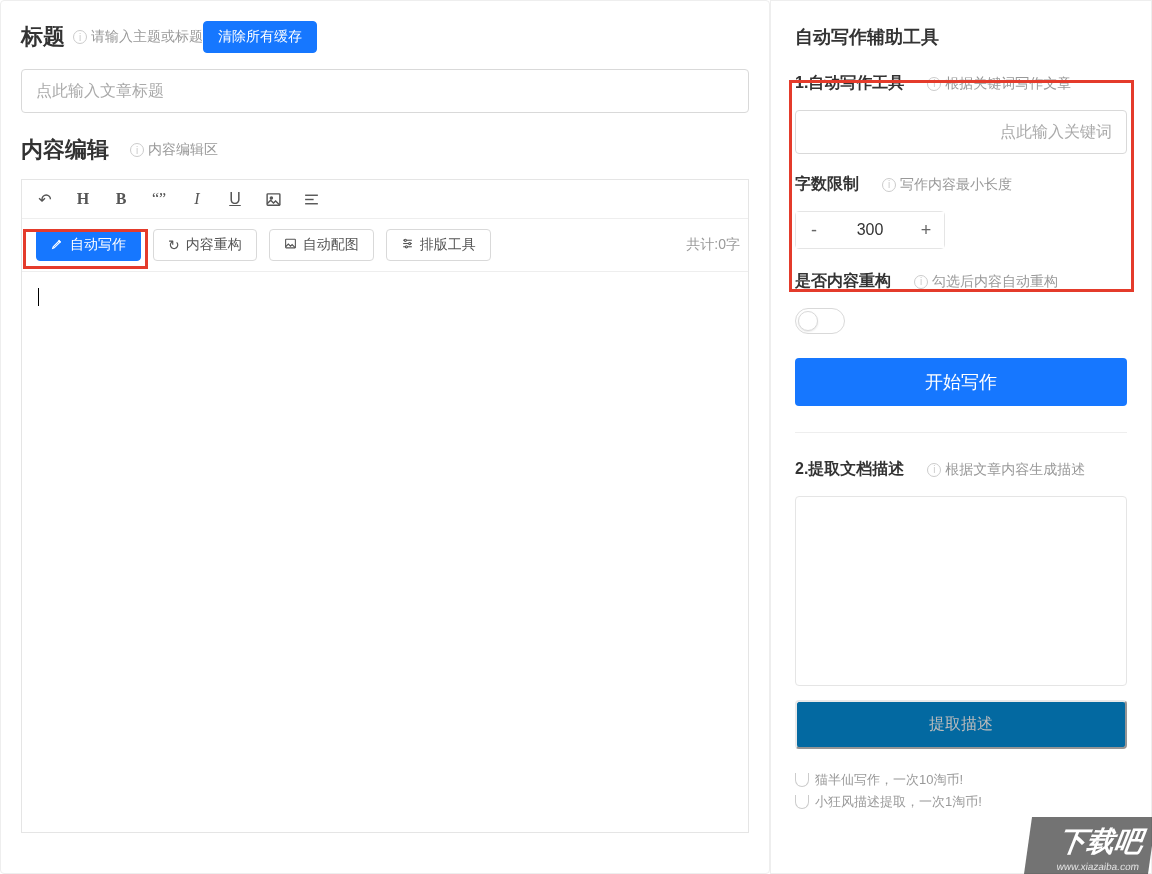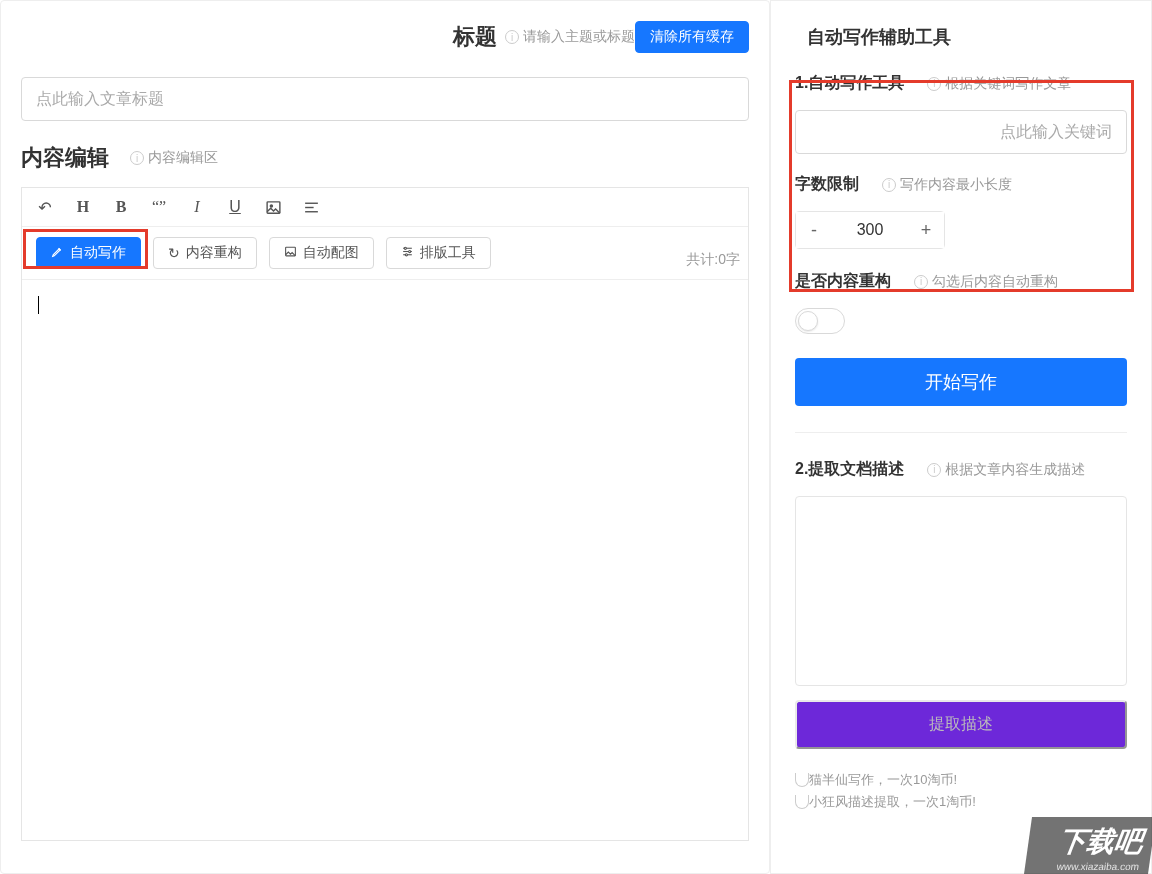--- a/index.html
+++ b/index.html
@@ -21,68 +21,68 @@
     border-left: 1px solid #eee;
     border-bottom: 1px solid #eee;
     border-radius: 4px;
     margin: 0;
   }
   .side {
     flex: 1;
     padding: 20px 24px 20px 24px;
     border: 1px solid #eee;
   }
-  .heading-row { display:flex; align-items:center; justify-content:flex-end; margin-bottom: 24px; }
+  .heading-row { display:flex; align-items:center; justify-content:flex-start; margin-bottom: 16px; }
   .heading { font-size: 22px; font-weight: 700; color: #333; display:flex; align-items:center; gap:8px;}
   .hint { color:#999; font-size: 14px; font-weight:400; display:flex; align-items:center; gap:4px;}
   .info-icon { width:14px; height:14px; border:1px solid #ccc; border-radius:50%; display:inline-flex; align-items:center; justify-content:center; font-size:10px; color:#ccc; }
   .btn {
     display:inline-flex; align-items:center; justify-content:center;
     border:1px solid #d9d9d9; border-radius:4px; background:#fff;
     padding:6px 14px; font-size:14px; color:#555; cursor:pointer; gap:6px;
   }
   .btn-primary { background:#1677ff; color:#fff; border-color:#1677ff; }
   .btn-primary-large { background:#1677ff; color:#fff; border:none; width:100%; padding:12px 12px; font-size:18px; border-radius:4px;}
-  .btn-disabled { background:#6d28d9; color:#bbb; border-color:#e9e9e9; width:100%; padding:12px 0; font-size:16px; border-radius:4px;}
+  .btn-disabled { background:#0369a1; color:#bbb; border-color:#e9e9e9; width:100%; padding:12px 0; font-size:16px; border-radius:4px;}
   .title-input {
     width:100%; border:1px solid #d9d9d9; border-radius:4px;
     padding:12px 14px; font-size:16px; color:#333; outline:none;
   }
   .title-input::placeholder { color:#aaa; }
   .section-heading { font-size:22px; font-weight:700; margin:22px 0 14px 0; display:flex; align-items:center; gap:21px;}
   .editor-wrap { border:1px solid #e5e5e5; border-radius:0; }
   .toolbar-row1 { display:flex; align-items:center; gap:20px; padding:10px 14px; border-bottom:1px solid #eee;}
   .tb-icon { width:18px; height:18px; color:#555; font-size:16px; display:flex; align-items:center; justify-content:center; }
-  .toolbar-row2 { display:flex; align-items:flex-end; gap:12px; padding:10px 14px; border-bottom:1px solid #eee; position:relative;}
+  .toolbar-row2 { display:flex; align-items:center; gap:12px; padding:10px 14px; border-bottom:1px solid #eee; position:relative;}
   .counter { position:absolute; right:8px; color:#999; font-size:14px;}
   .editor-body { min-height:560px; padding:16px; font-size:15px; color:#333; }
   .caret { display:inline-block; width:1px; height:18px; background:#000; }
 
   .red-callout-1 {
     position:absolute; border:3px solid #e43b2b; pointer-events:none;
     left:23px; top:229px; width:125px; height:40px;
   }
   .red-callout-2 {
     position:absolute; border:3px solid #e43b2b; pointer-events:none;
     left:789px; top:80px; width:345px; height:212px;
   }
 
-  .side h2 { font-size:18px; font-weight:700; margin:4px 0 24px 12px; }
+  .side h2 { font-size:18px; font-weight:700; margin:4px 0 24px 0; }
   .sub-heading { font-size:16px; font-weight:700; margin:0 0 16px 0; display:flex; align-items:center; gap:23px;}
   .keyword-input { width:100%; border:1px solid #d9d9d9; border-radius:4px; padding:12px 14px; font-size:16px;text-align:right; }
   .keyword-input::placeholder { color:#aaa; }
   .stepper { display:flex; align-items:center; border:1px solid #e5e5e5; border-radius:4px; width:150px; }
   .stepper button { width:36px; height:36px; background:#fff; border:none; font-size:18px; color:#666; cursor:pointer;}
   .stepper .val { flex:1; text-align:center; font-size:16px; color:#333;}
   .toggle { width:50px; height:26px; border:1px solid #d9d9d9; border-radius:14px; background:#fff; position:relative; margin:12px 0 24px 0; cursor:pointer;}
   .toggle .knob { width:20px; height:20px; border-radius:50%; background:#fff; border:1px solid #d9d9d9; position:absolute; left:2px; top:2px; box-shadow:0 1px 2px rgba(0,0,0,.1);}
   .divider { height:1px; background:#eee; margin:26px 0; }
   .desc-box { width:100%; height:190px; border:1px solid #e5e5e5; border-radius:4px; margin-bottom:14px;}
   .cost-list { margin-top:22px; }
-  .cost-item { color:#999; font-size:13px; display:flex; align-items:center; margin-bottom:4px;}
+  .cost-item { color:#999; font-size:13px; display:flex; align-items:center; gap:6px; margin-bottom:4px;}
   .bowl-icon { width:14px;height:14px;border:1.5px solid #ccc;border-top:none;border-radius:0 0 8px 8px;}
   .watermark {
     position:absolute; right:0; bottom:0; color:#fff;
     font-size:28px; font-weight:800; font-style:italic;
     background:rgba(0,0,0,.55); padding:6px 10px 2px 30px;
     transform:skewX(-8deg);
   }
   .watermark .sub { font-size:10px; font-weight:400; font-style:normal; display:block; text-align:right; opacity:.8;}
   .pencil-icon svg { width:13px; height:13px; }
 </style>

